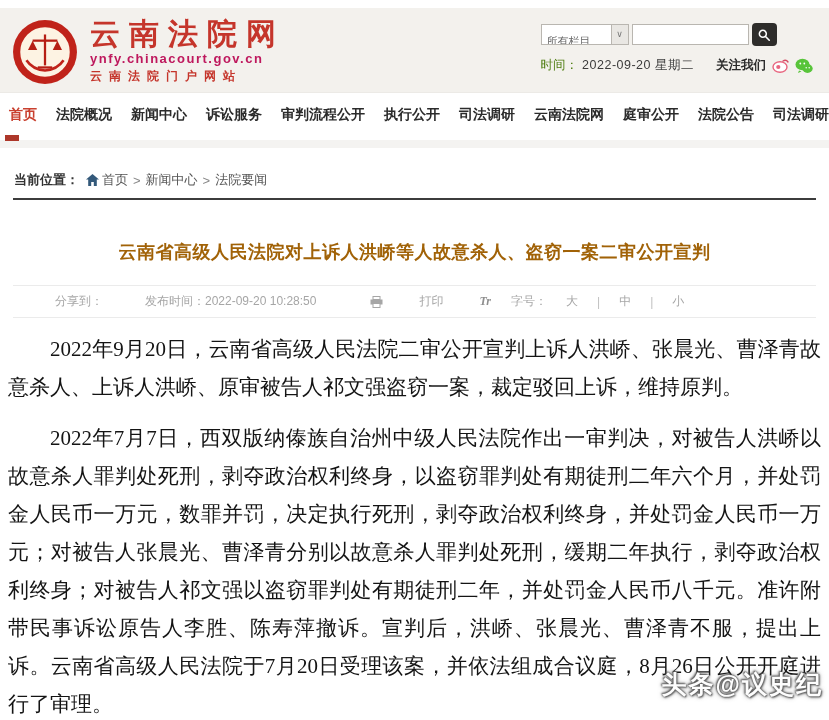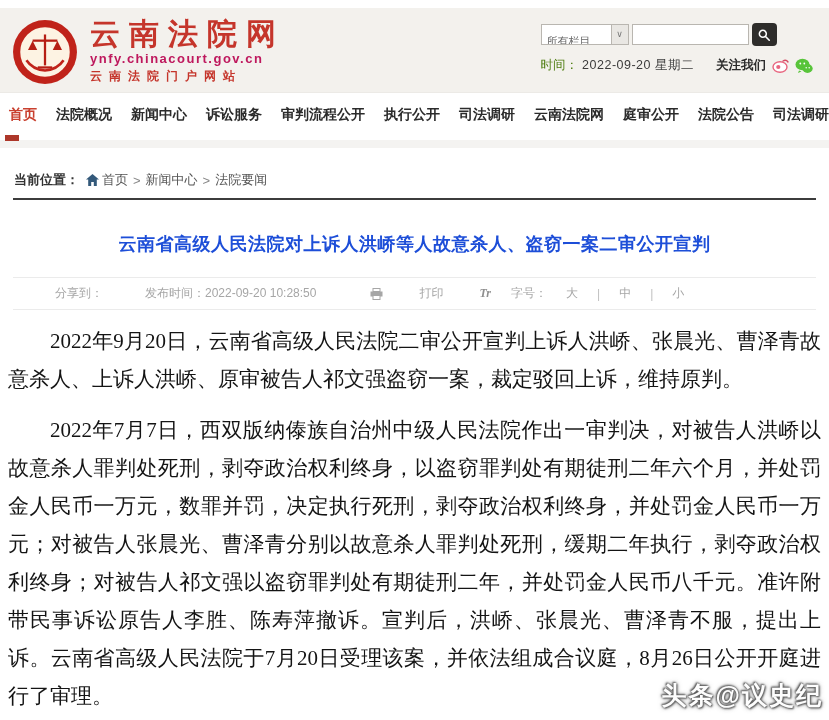--- a/index.html
+++ b/index.html
@@ -46,40 +46,40 @@
 
   
   .breadcrumb { margin:23px 13px 0 14px; font-size:13px; color:#666; display:flex; align-items:center; }
   .crumb-label { font-weight:bold; color:#333; margin-right:7px; }
   .crumb-home { display:inline-flex; margin-right:3px; }
   .crumb-link { color:#555; cursor:pointer; }
   .crumb-sep { margin:0 5px; color:#888; }
   .dark-rule { margin:9px 13px 0 13px; border-bottom:2px solid #3c3c3c; }
 
   
-  .article-title { margin:32px 30px 0; text-align:center; font-size:18px; font-weight:bold;
-                   color:#1d4ed8; letter-spacing:0.5px; }
+  .article-title { margin:40px 30px 0; text-align:center; font-size:18px; font-weight:bold;
+                   color:#a16207; letter-spacing:0.5px; }
   .meta-bar { margin:21px 13px 0; border-top:1px solid #ebebeb; border-bottom:1px solid #ebebeb;
               padding:7px 0 7px 42px; font-size:12px; color:#a6a6a6; display:flex; align-items:center; }
   .meta-share { margin-right:42px; }
   .meta-publish { margin-right:54px; }
   .meta-print { display:flex; align-items:center; margin-right:36px; cursor:pointer;gap:32px; }
   .meta-print svg { margin-right:4px; }
   .meta-size { display:flex; align-items:center;gap:16px; }
   .tsize-icon { font-family:"Liberation Serif",serif; font-weight:bold; font-style:italic; margin-right:4px; color:#8f8f8f; }
   .size-opt { cursor:pointer; margin:0 3px; }
   .size-div { color:#c0c0c0; }
 
   .article-body { margin:12px 8px 0; font-family:"Liberation Serif","DejaVu Serif",serif;
                   font-size:21px; color:#141414; line-height:38px; text-align:justify; }
   .article-body p { text-indent:2em; margin:0; }
   .article-body p + p { margin-top:13px; }
 
   
-  .watermark { position:absolute; right:6px; bottom:8px; font-size:25px; font-weight:bold; letter-spacing:2px;
+  .watermark { position:absolute; right:6px; bottom:19px; font-size:25px; font-weight:bold; letter-spacing:2px;
                color:#fdfdfd; text-shadow:0 0 2px #666, 1px 1px 2px #555, -1px -1px 2px #555, 0 0 5px rgba(60,60,60,.6); }
 </style>
 </head>
 <body>
 
 <div class="page">
 
   <div class="topstrip"></div>
 
   <div class="site-header">

